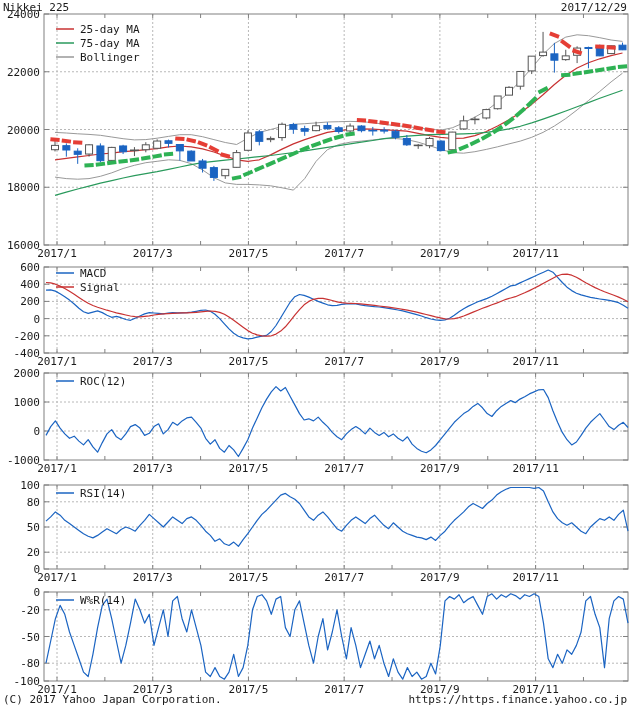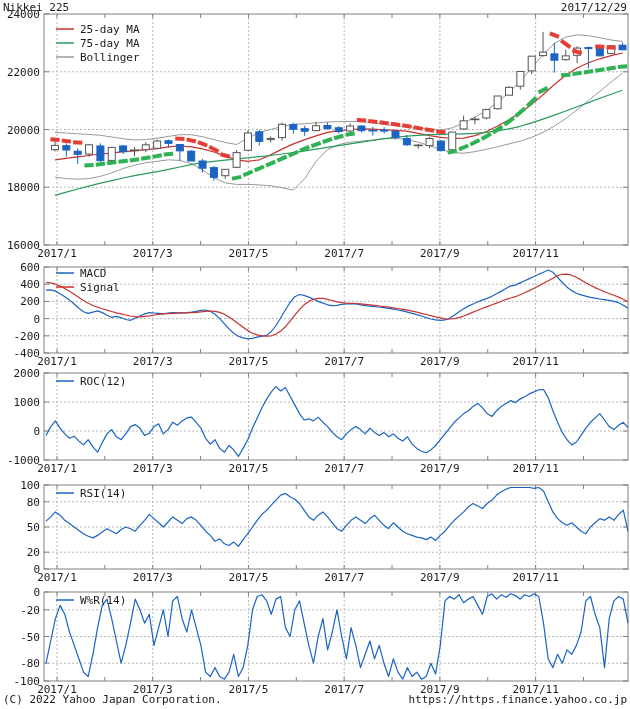--- a/index.html
+++ b/index.html
@@ -486,15 +486,15 @@
           <text x="248.44" y="693" text-anchor="middle">2017/5</text>
           <text x="344.15999999999997" y="693" text-anchor="middle">2017/7</text>
           <text x="439.88" y="693" text-anchor="middle">2017/9</text>
           <text x="535.6" y="693" text-anchor="middle">2017/11</text>
           <polyline points="46.0,663.2 50.7,641.0 55.4,618.7 60.1,605.4 64.8,614.3 69.5,632.0 74.2,645.4 78.9,658.8 83.5,672.1 88.2,676.5 92.9,654.3 97.6,627.6 102.3,605.4 107.0,599.1 111.7,618.7 116.4,641.0 121.1,663.2 125.8,645.4 130.5,623.1 135.2,599.1 139.9,609.8 144.6,623.1 149.3,614.3 154.0,645.4 158.6,627.6 163.3,609.8 168.0,636.5 172.7,600.9 177.4,596.5 182.1,618.7 186.8,632.0 191.5,609.8 196.2,627.6 200.9,645.4 205.6,672.1 210.3,676.5 215.0,667.6 219.7,676.5 224.4,679.2 229.0,672.1 233.7,654.3 238.4,676.5 243.1,667.6 247.8,645.4 252.5,609.8 257.2,596.5 261.9,594.7 266.6,600.9 271.3,614.3 276.0,599.1 280.7,596.5 285.4,627.6 290.1,636.5 294.8,609.8 299.5,600.9 304.1,623.1 308.8,645.4 313.5,663.2 318.2,636.5 322.9,618.7 327.6,649.9 332.3,632.0 337.0,609.8 341.7,636.5 346.4,658.8 351.1,627.6 355.8,645.4 360.5,667.6 365.2,654.3 369.9,641.0 374.5,658.8 379.2,645.4 383.9,663.2 388.6,676.5 393.3,658.8 398.0,672.1 402.7,679.2 407.4,667.6 412.1,676.5 416.8,672.1 421.5,679.2 426.2,676.5 430.9,663.2 435.6,673.9 440.3,645.4 445.0,600.9 449.6,596.5 454.3,599.1 459.0,594.7 463.7,602.7 468.4,599.1 473.1,596.5 477.8,605.4 482.5,614.3 487.2,596.5 491.9,593.8 496.6,599.1 501.3,594.7 506.0,597.3 510.7,593.8 515.4,595.6 520.0,599.1 524.7,594.7 529.4,596.5 534.1,593.8 538.8,596.5 543.5,623.1 548.2,658.8 552.9,667.6 557.6,654.3 562.3,663.2 567.0,649.9 571.7,654.3 576.4,645.4 581.1,632.0 585.8,600.9 590.5,596.5 595.1,614.3 599.8,627.6 604.5,667.6 609.2,618.7 613.9,600.9 618.6,596.5 623.3,599.1 628.0,623.1" fill="none" stroke="#1b64c2" stroke-width="1.2" stroke-linejoin="round"></polyline>
           <line x1="56" y1="600" x2="74" y2="600" stroke="#1b64c2" stroke-width="1.5"></line>
           <text x="80" y="604" text-anchor="start">W%R(14)</text>
         </g>
       </svg>
     </div>
-  <div class="txt" id="ftr-copy">(C) 2022 Yahoo Japan Corporation.</div>
+  <div class="txt" id="ftr-copy">(C) 2017 Yahoo Japan Corporation.</div>
   <div class="txt" id="ftr-url">https://https.finance.yahoo.co.jp</div>
 </div>
 
 </body></html>

